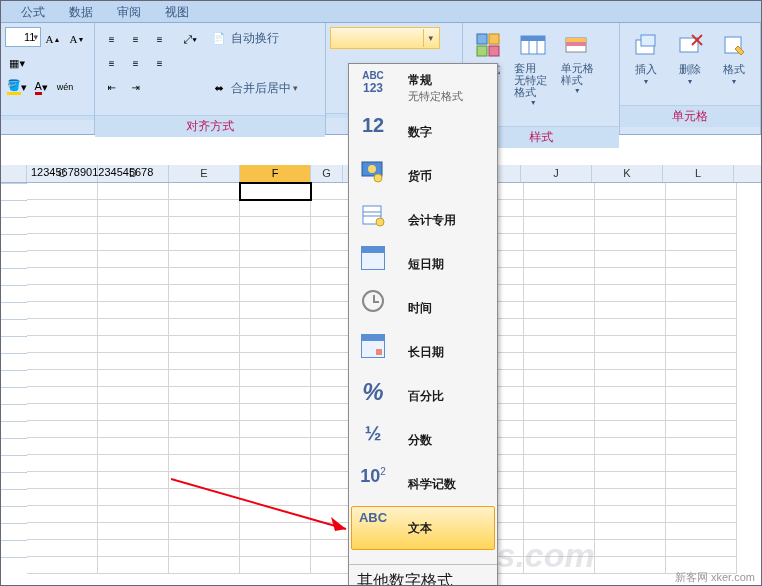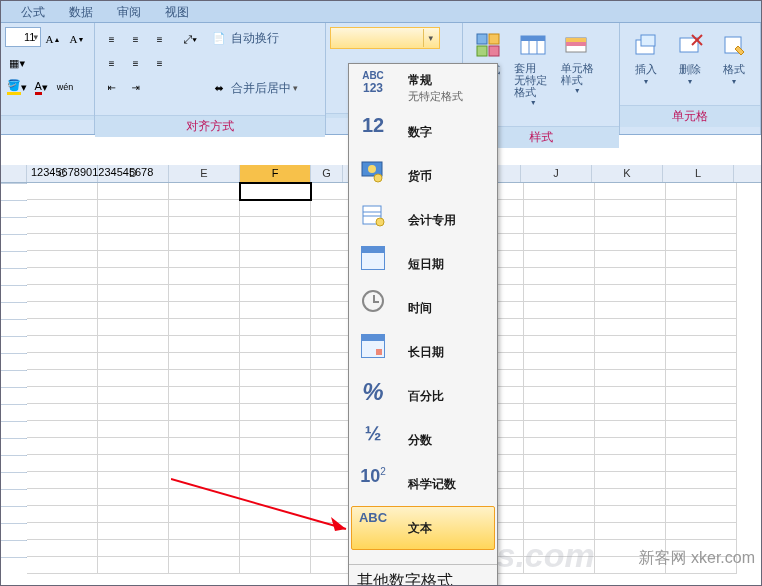--- a/index.html
+++ b/index.html
@@ -47,21 +47,21 @@
 .ch { width: 71px; }
 .ch.sel { background: #f7c14a; color: #000; }
 .rows { }
 .rowhdr { width: 26px; background: #e4ecf7; border-right: 1px solid #9eb6ce; border-bottom: 1px solid #c2d0e0; font-size: 11px; text-align: center; line-height: 16px; display: inline-block; vertical-align: top; }
 .cell { width: 71px; height: 17px; border-right: 1px solid #d4d4d4; border-bottom: 1px solid #d4d4d4; font-size: 11px; display: inline-block; vertical-align: top; white-space: nowrap; overflow: visible; }
 .gridrow { white-space: nowrap; height: 17px; }
 .cell.active { outline: 2px solid #000; outline-offset: -1px; position: relative; z-index: 2; }
 .cellval { position: absolute; font-size: 11px; padding-left: 2px; z-index: 1; }
 
 
-.wm { position: absolute; right: 6px; bottom: 16px; font-size: 16px; color: #999; }
+.wm { position: absolute; right: 6px; bottom: 0; font-size: 11px; color: #999; }
 .wm2 { position: absolute; left: 350px; bottom: 10px; font-size: 34px; font-style: italic; color: rgba(170,175,185,0.32); font-weight: bold; pointer-events:none;}
 
 
 .arrow-ann { position: absolute; left: 170px; top: 468px; z-index: 60; pointer-events: none; }
 
 
 .g-align { font-family: Arial; letter-spacing: -1px; font-size: 10px; }
 .g-cal { width: 24px; height: 24px; border: 1px solid #5a8fd6; background: #eaf3ff; position: relative; }
 .g-cal::before { content:""; position:absolute; top:0;left:0;right:0;height:6px;background:#5a8fd6;}
 .g-clock { width: 22px; height: 22px; border: 2px solid #888; border-radius: 50%; position: relative; }

